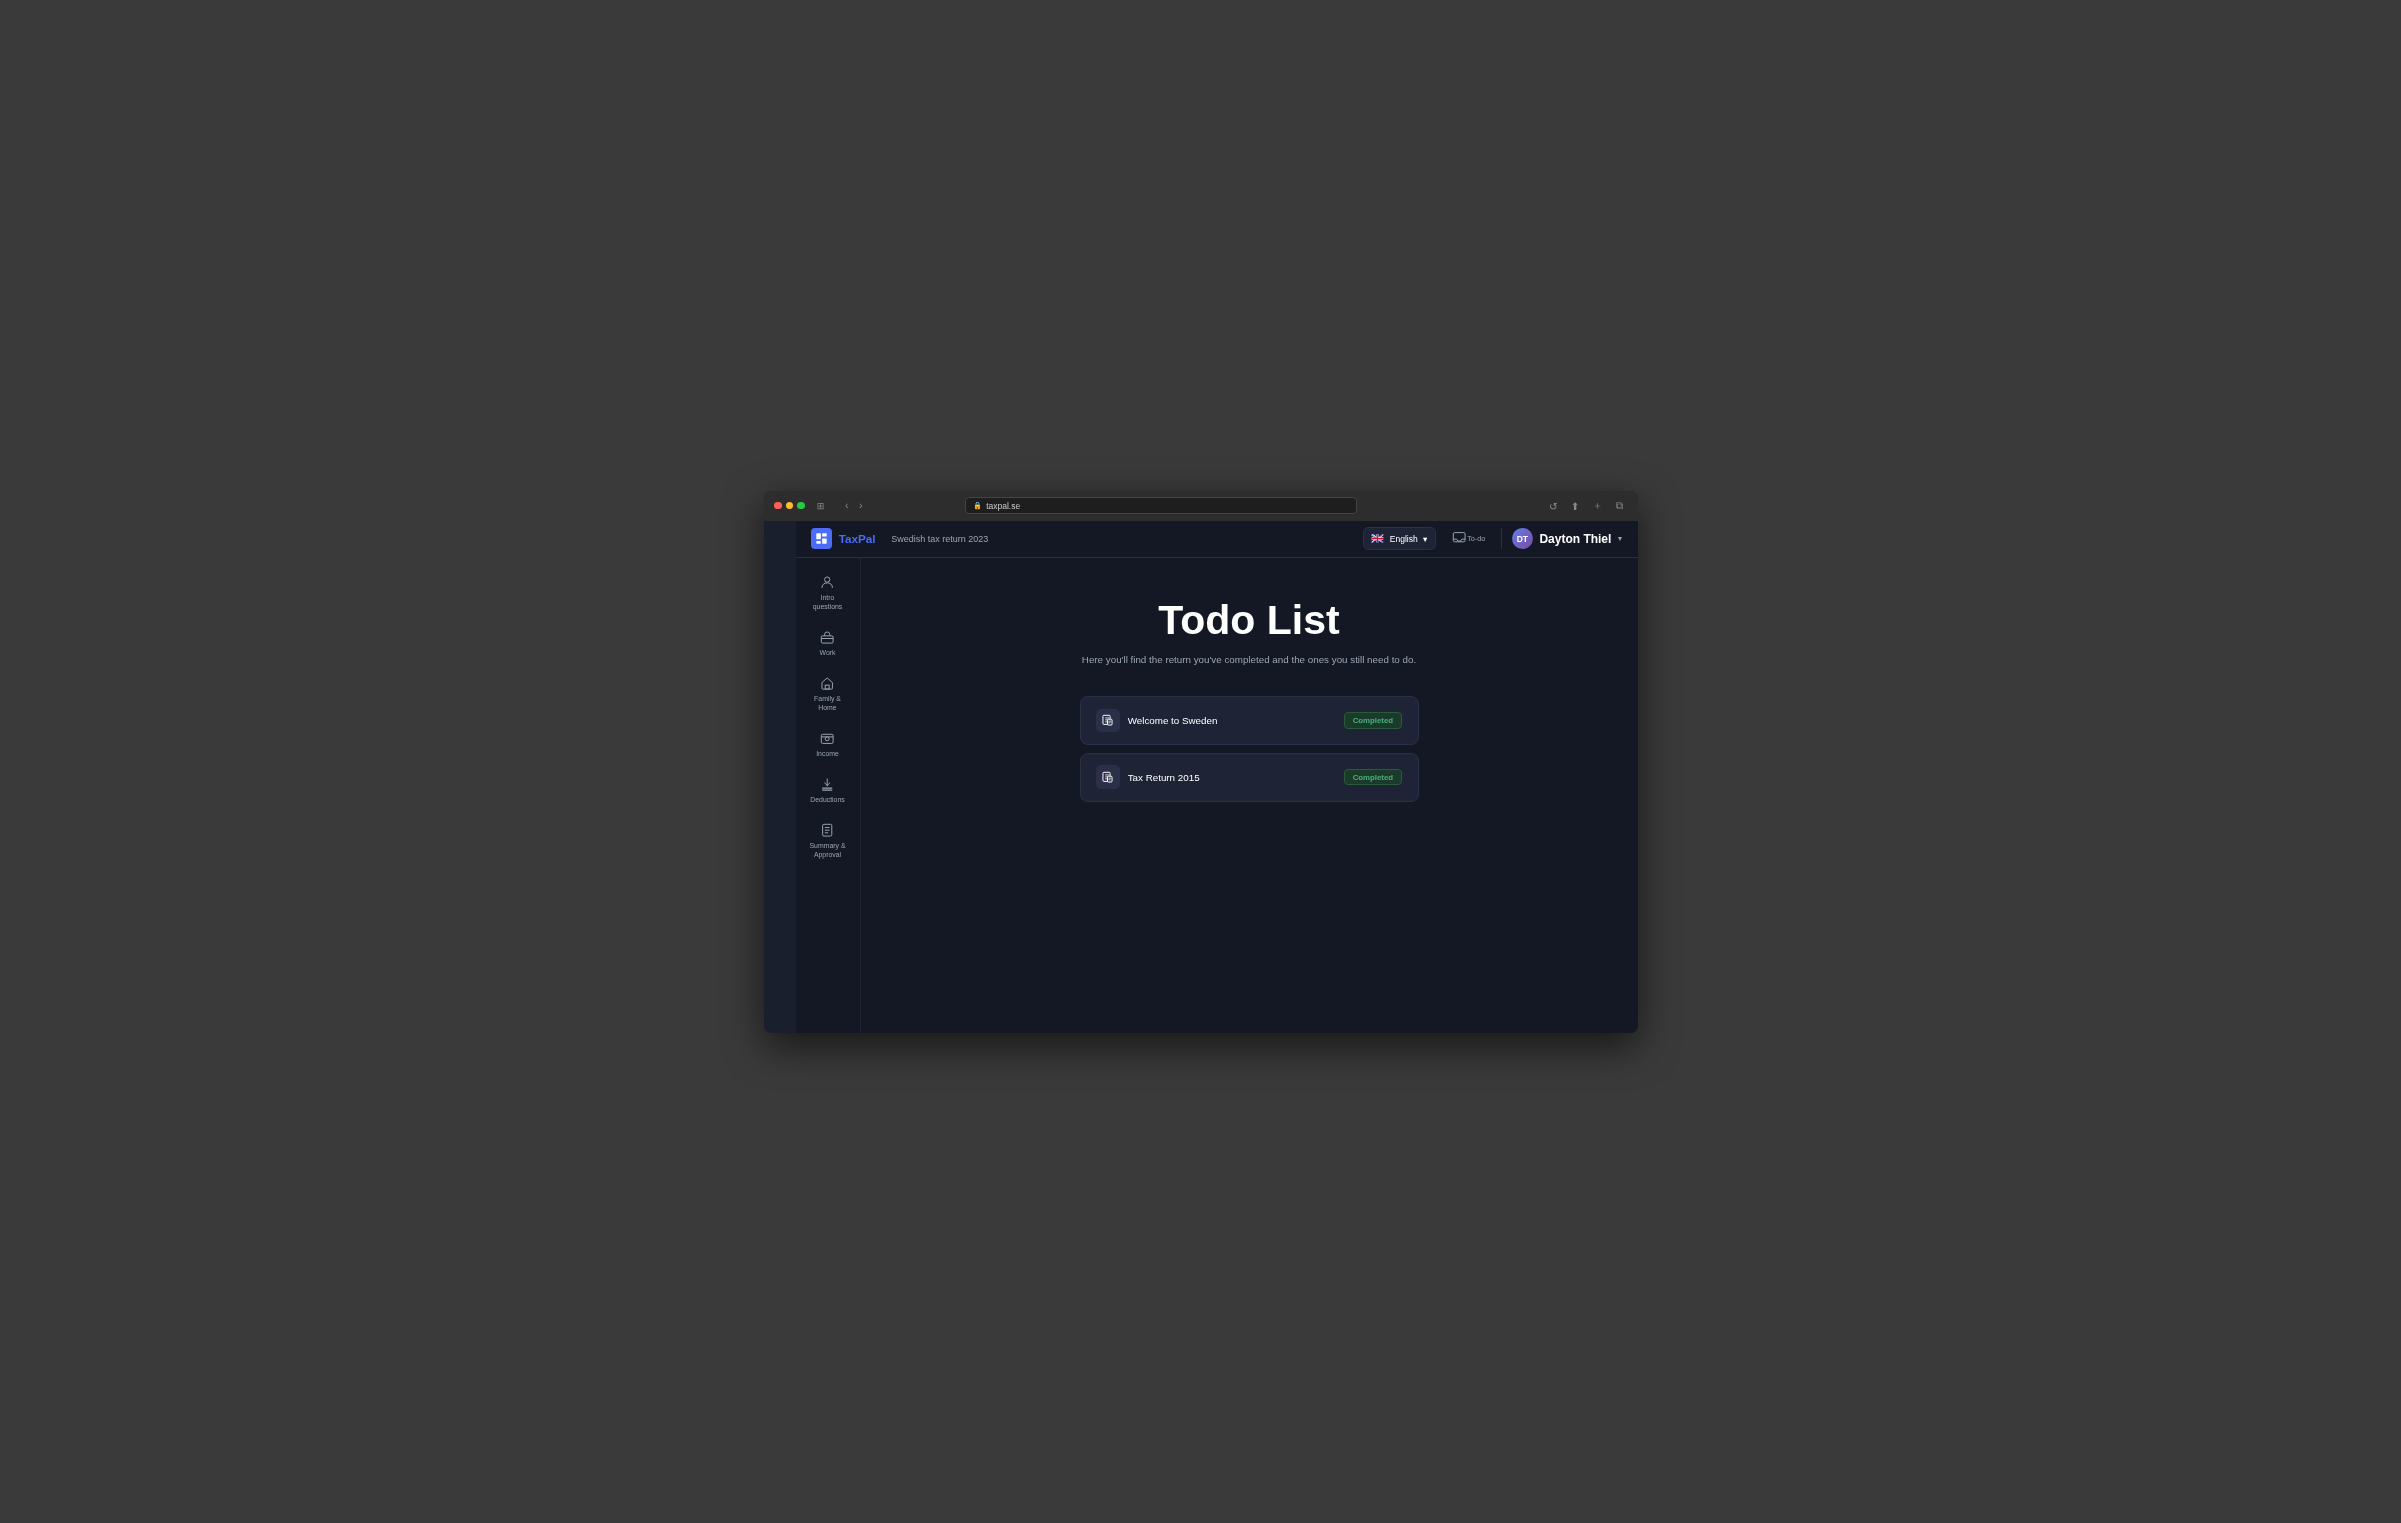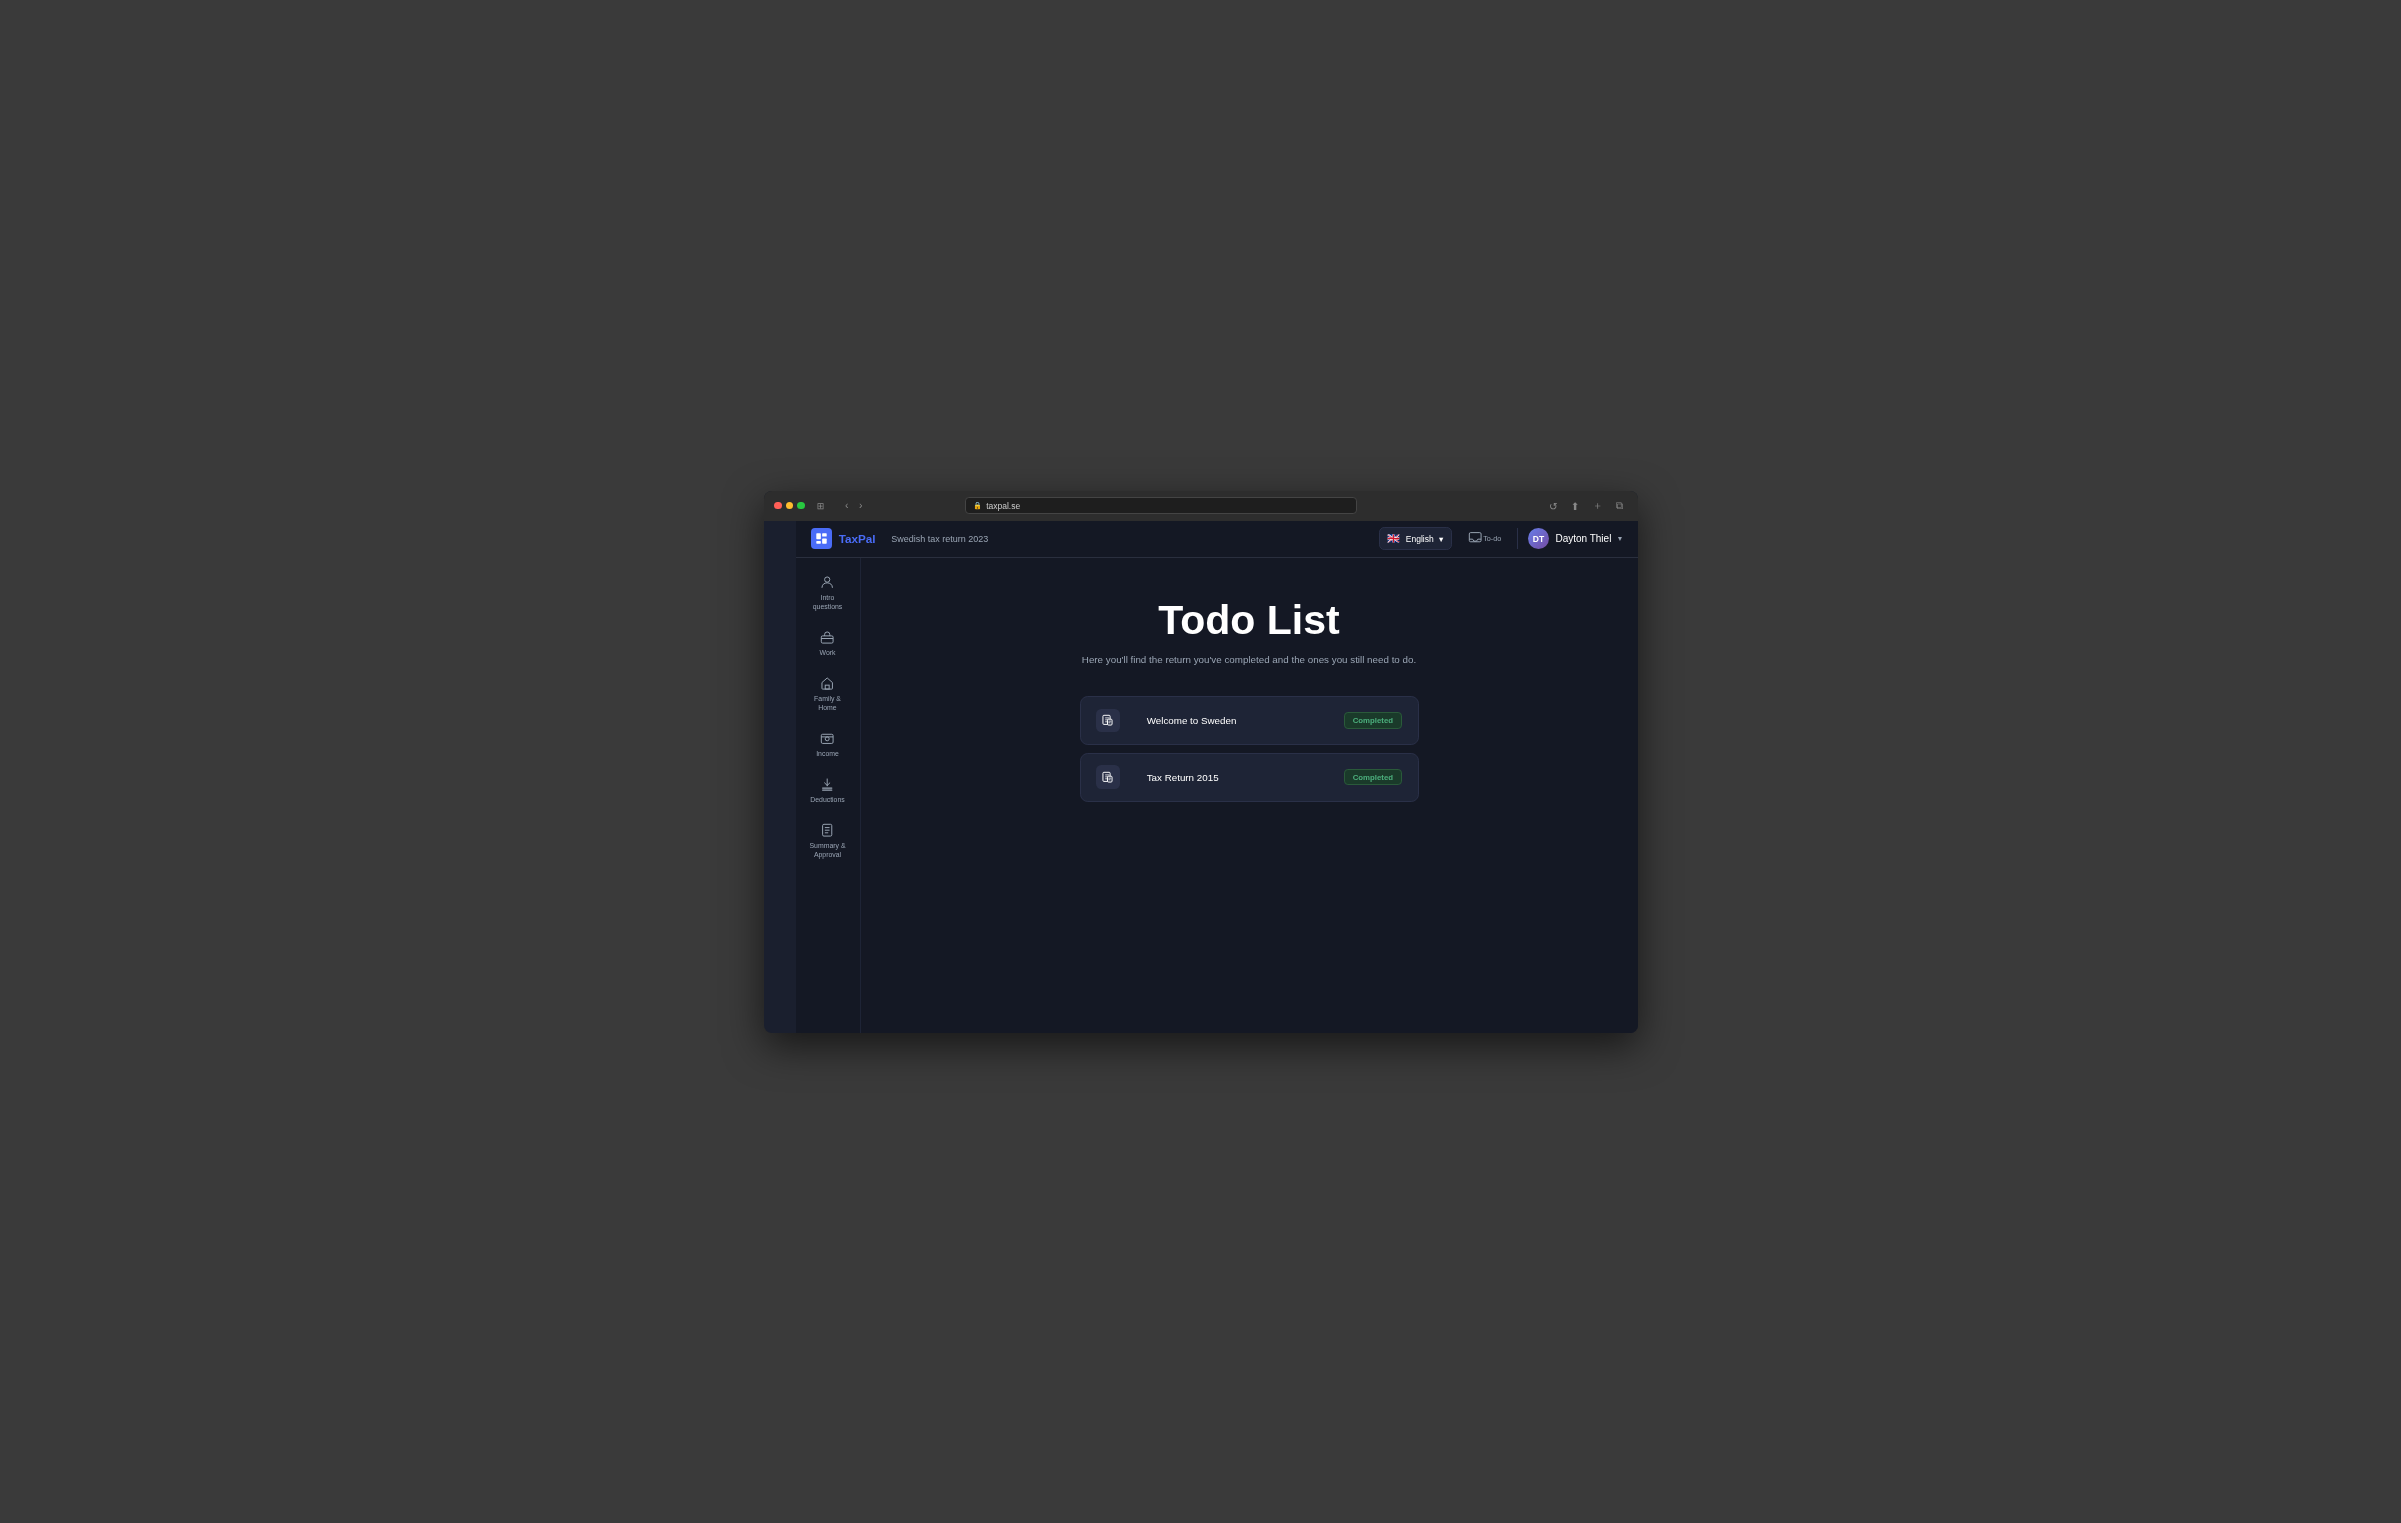--- a/index.html
+++ b/index.html
@@ -226,21 +226,22 @@
       justify-content: center;
       color: white;
       font-size: 8.5px;
       font-weight: 600;
       overflow: hidden;
       text-align: center;
     }
 
     .user-name {
       color: white;
-      font-size: 10px;
+      font-size: 12px;
+      font-weight: bold;
     }
 
     .chevron-down {
       color: #9aa5b4;
       font-size: 7.8px;
     }
 
     
     .main-area {
       display: flex;
@@ -321,21 +322,21 @@
       gap: 7.8px;
     }
 
     .todo-item {
       background: #1e2436;
       border: 0.7px solid #2a3048;
       border-radius: 7.8px;
       padding: 11.7px 15.7px;
       display: flex;
       align-items: center;
-      gap: 27px;
+      gap: 8px;
       cursor: pointer;
       transition: background 0.15s;
     }
 
     .todo-item-icon {
       width: 23.5px;
       height: 23.5px;
       background: #2a3048;
       border-radius: 5.2px;
       display: flex;

